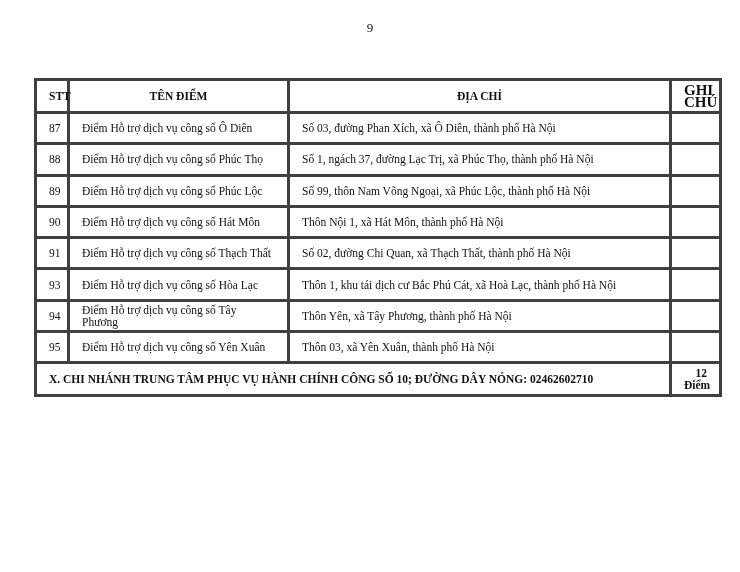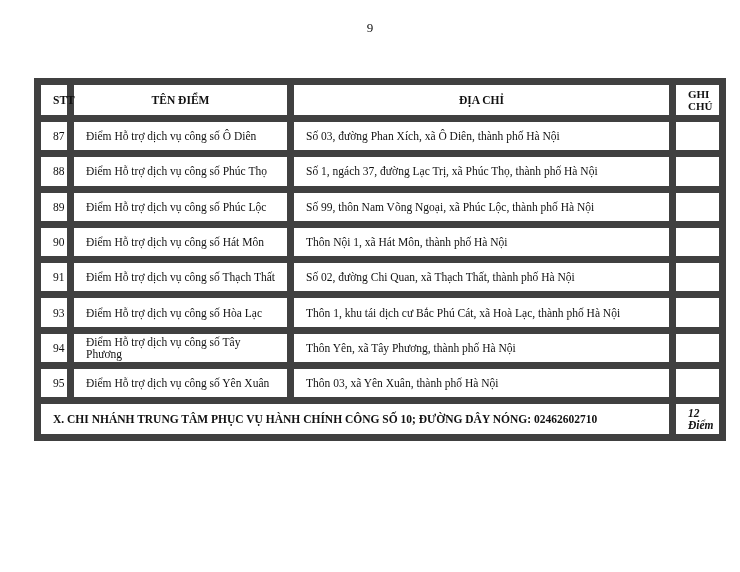--- a/index.html
+++ b/index.html
@@ -2,27 +2,27 @@
 <html><head>
 <meta charset="utf-8">
 <style>
   html, body { margin:0; padding:0; background:#fff; }
   body { width:740px; height:572px; position:relative; overflow:hidden;
          font-family:"Liberation Serif", serif; color:#111; }
   .page-num { position:absolute; top:20px; left:0; width:740px; text-align:center;
               font-size:13px; }
   table { position:absolute; left:34px; top:78px; width:685px;
           border-collapse:collapse; table-layout:fixed; font-size:11.5px; }
-  td, th { border:7px solid #404040; padding:0 12px; vertical-align:middle; }
+  td, th { border:3px solid #404040; padding:0 12px; vertical-align:middle; }
   th { font-weight:bold; height:30px; font-size:11.5px; }
-  th.ghi { font-size:11px; line-height:12px; }
+  th.ghi { font-size:15px; line-height:12px; }
   td.stt { text-align:right; }
   tr.row td { height:28.3px; }
   tr.section td { height:30px; font-weight:bold; }
-  tr.section td.count { text-align:left;font-style:italic; }
+  tr.section td.count { text-align:right; }
 </style>
 </head>
 <body>
 
 <div class="page-num">9</div>
 
 <table>
   <colgroup>
     <col style="width:33px">
     <col style="width:220px">

